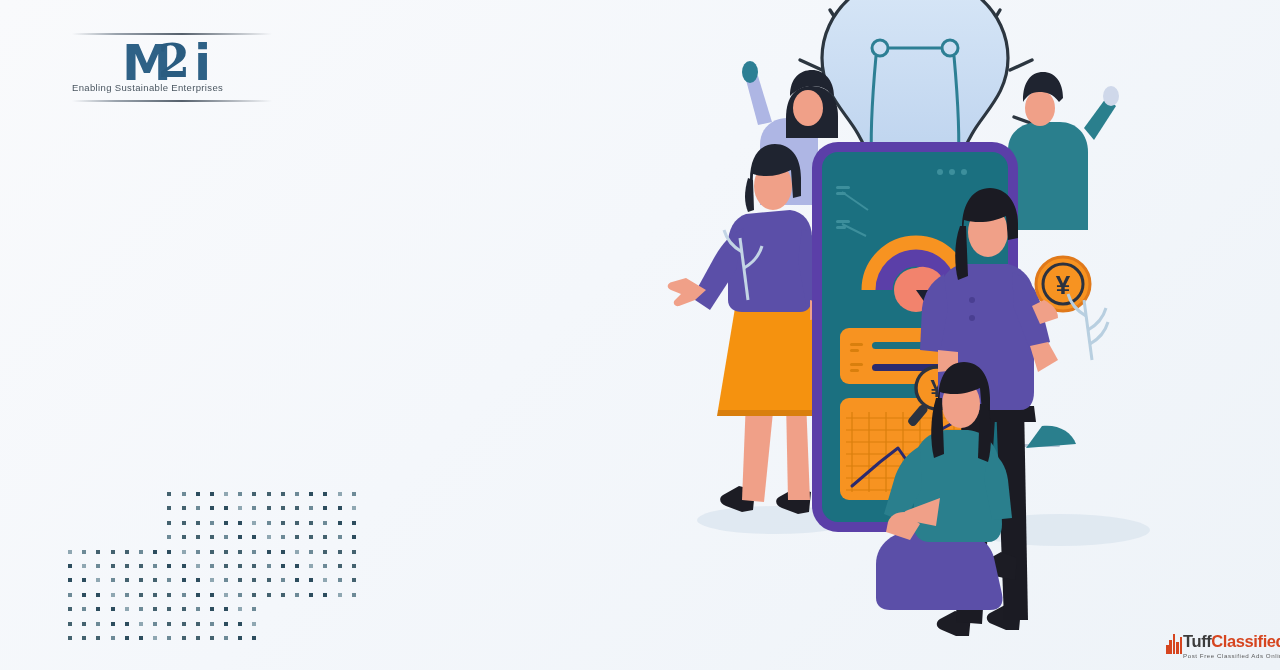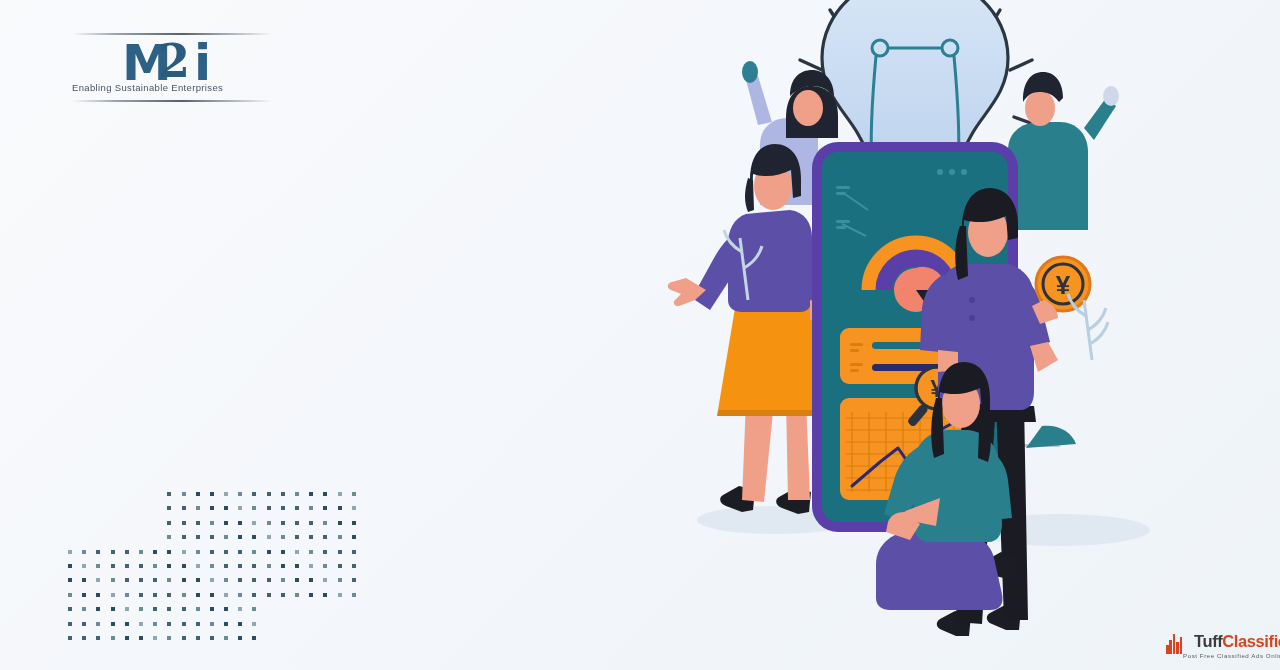--- a/index.html
+++ b/index.html
@@ -70,21 +70,21 @@
   #art svg{display:block;}
 
   
   #watermark{position:absolute;right:6px;bottom:4px;width:108px;height:40px;}
   .wm-bars{position:absolute;left:0;top:8px;width:16px;height:20px;}
   .wm-bar{position:absolute;bottom:0;width:2.6px;background:#d6451f;}
   .wm-text{
     position:absolute;left:17px;top:6px;font-size:16.5px;font-weight:700;
     letter-spacing:-.4px;white-space:nowrap;
   }
-  .wm-tuff{color:#3c3c3c;padding-left:11px;}
+  .wm-tuff{color:#3c3c3c;}
   .wm-class{color:#d6451f;}
   .wm-sub{
     position:absolute;left:17px;top:26px;font-size:6.2px;letter-spacing:.55px;
     color:#5a5a5a;white-space:nowrap;
   }
 </style>
 </head>
 <body>
 
 <div id="stage">

